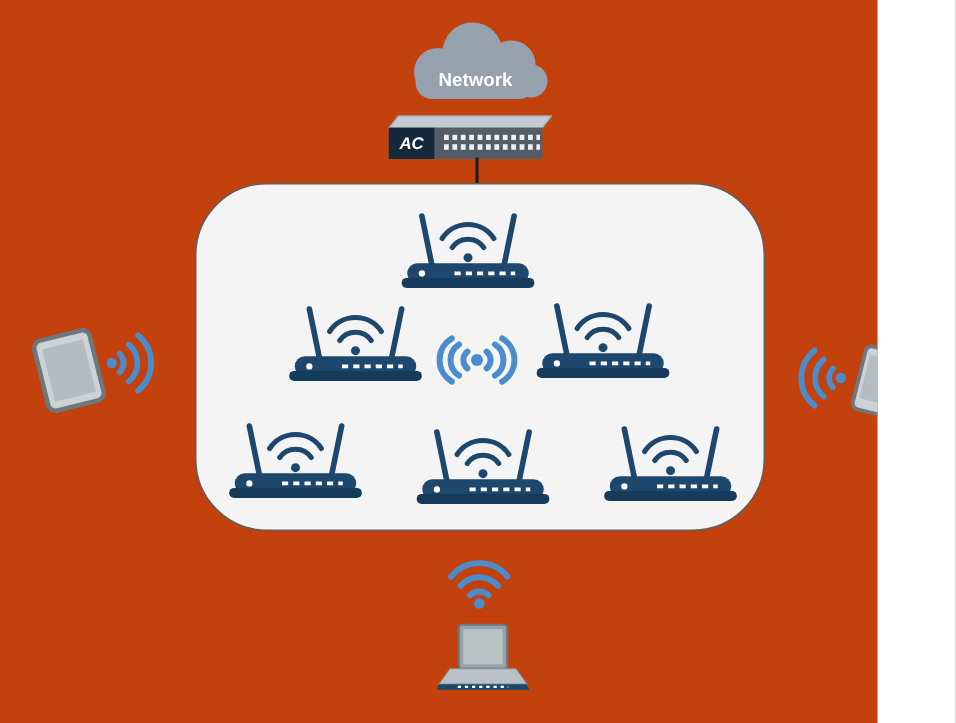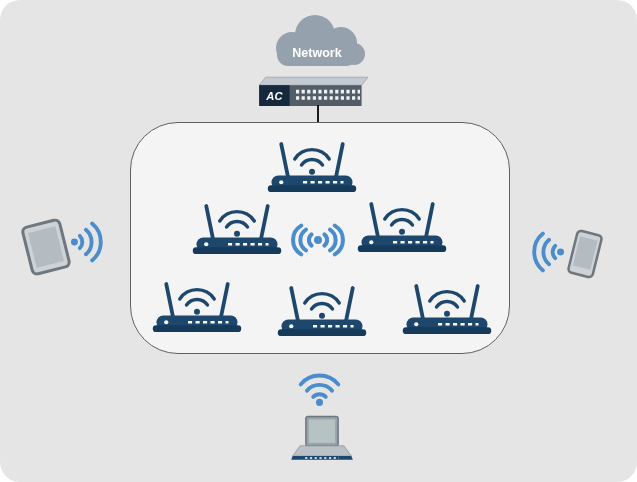--- a/index.html
+++ b/index.html
@@ -1,23 +1,22 @@
 <!DOCTYPE html>
 <html><head>
 <meta charset="utf-8">
 <style>
   html, body { margin: 0; padding: 0; background: #ffffff; }
   .canvas {
     position: relative;
-    width: 637px;
+    width: 585px;
     height: 482px;
-    background: #e5e5e5;
+    background: #c2410c;
     overflow: hidden;
     font-family: "Liberation Sans", sans-serif;
-    border-radius: 20px;
   }
   .abs { position: absolute; }
   .zone {
     position: absolute;
     left: 130px; top: 122px;
     width: 380px; height: 232px;
     background: #f4f4f5;
     border: 1.5px solid #606060;
     border-radius: 48px;
     box-sizing: border-box;

